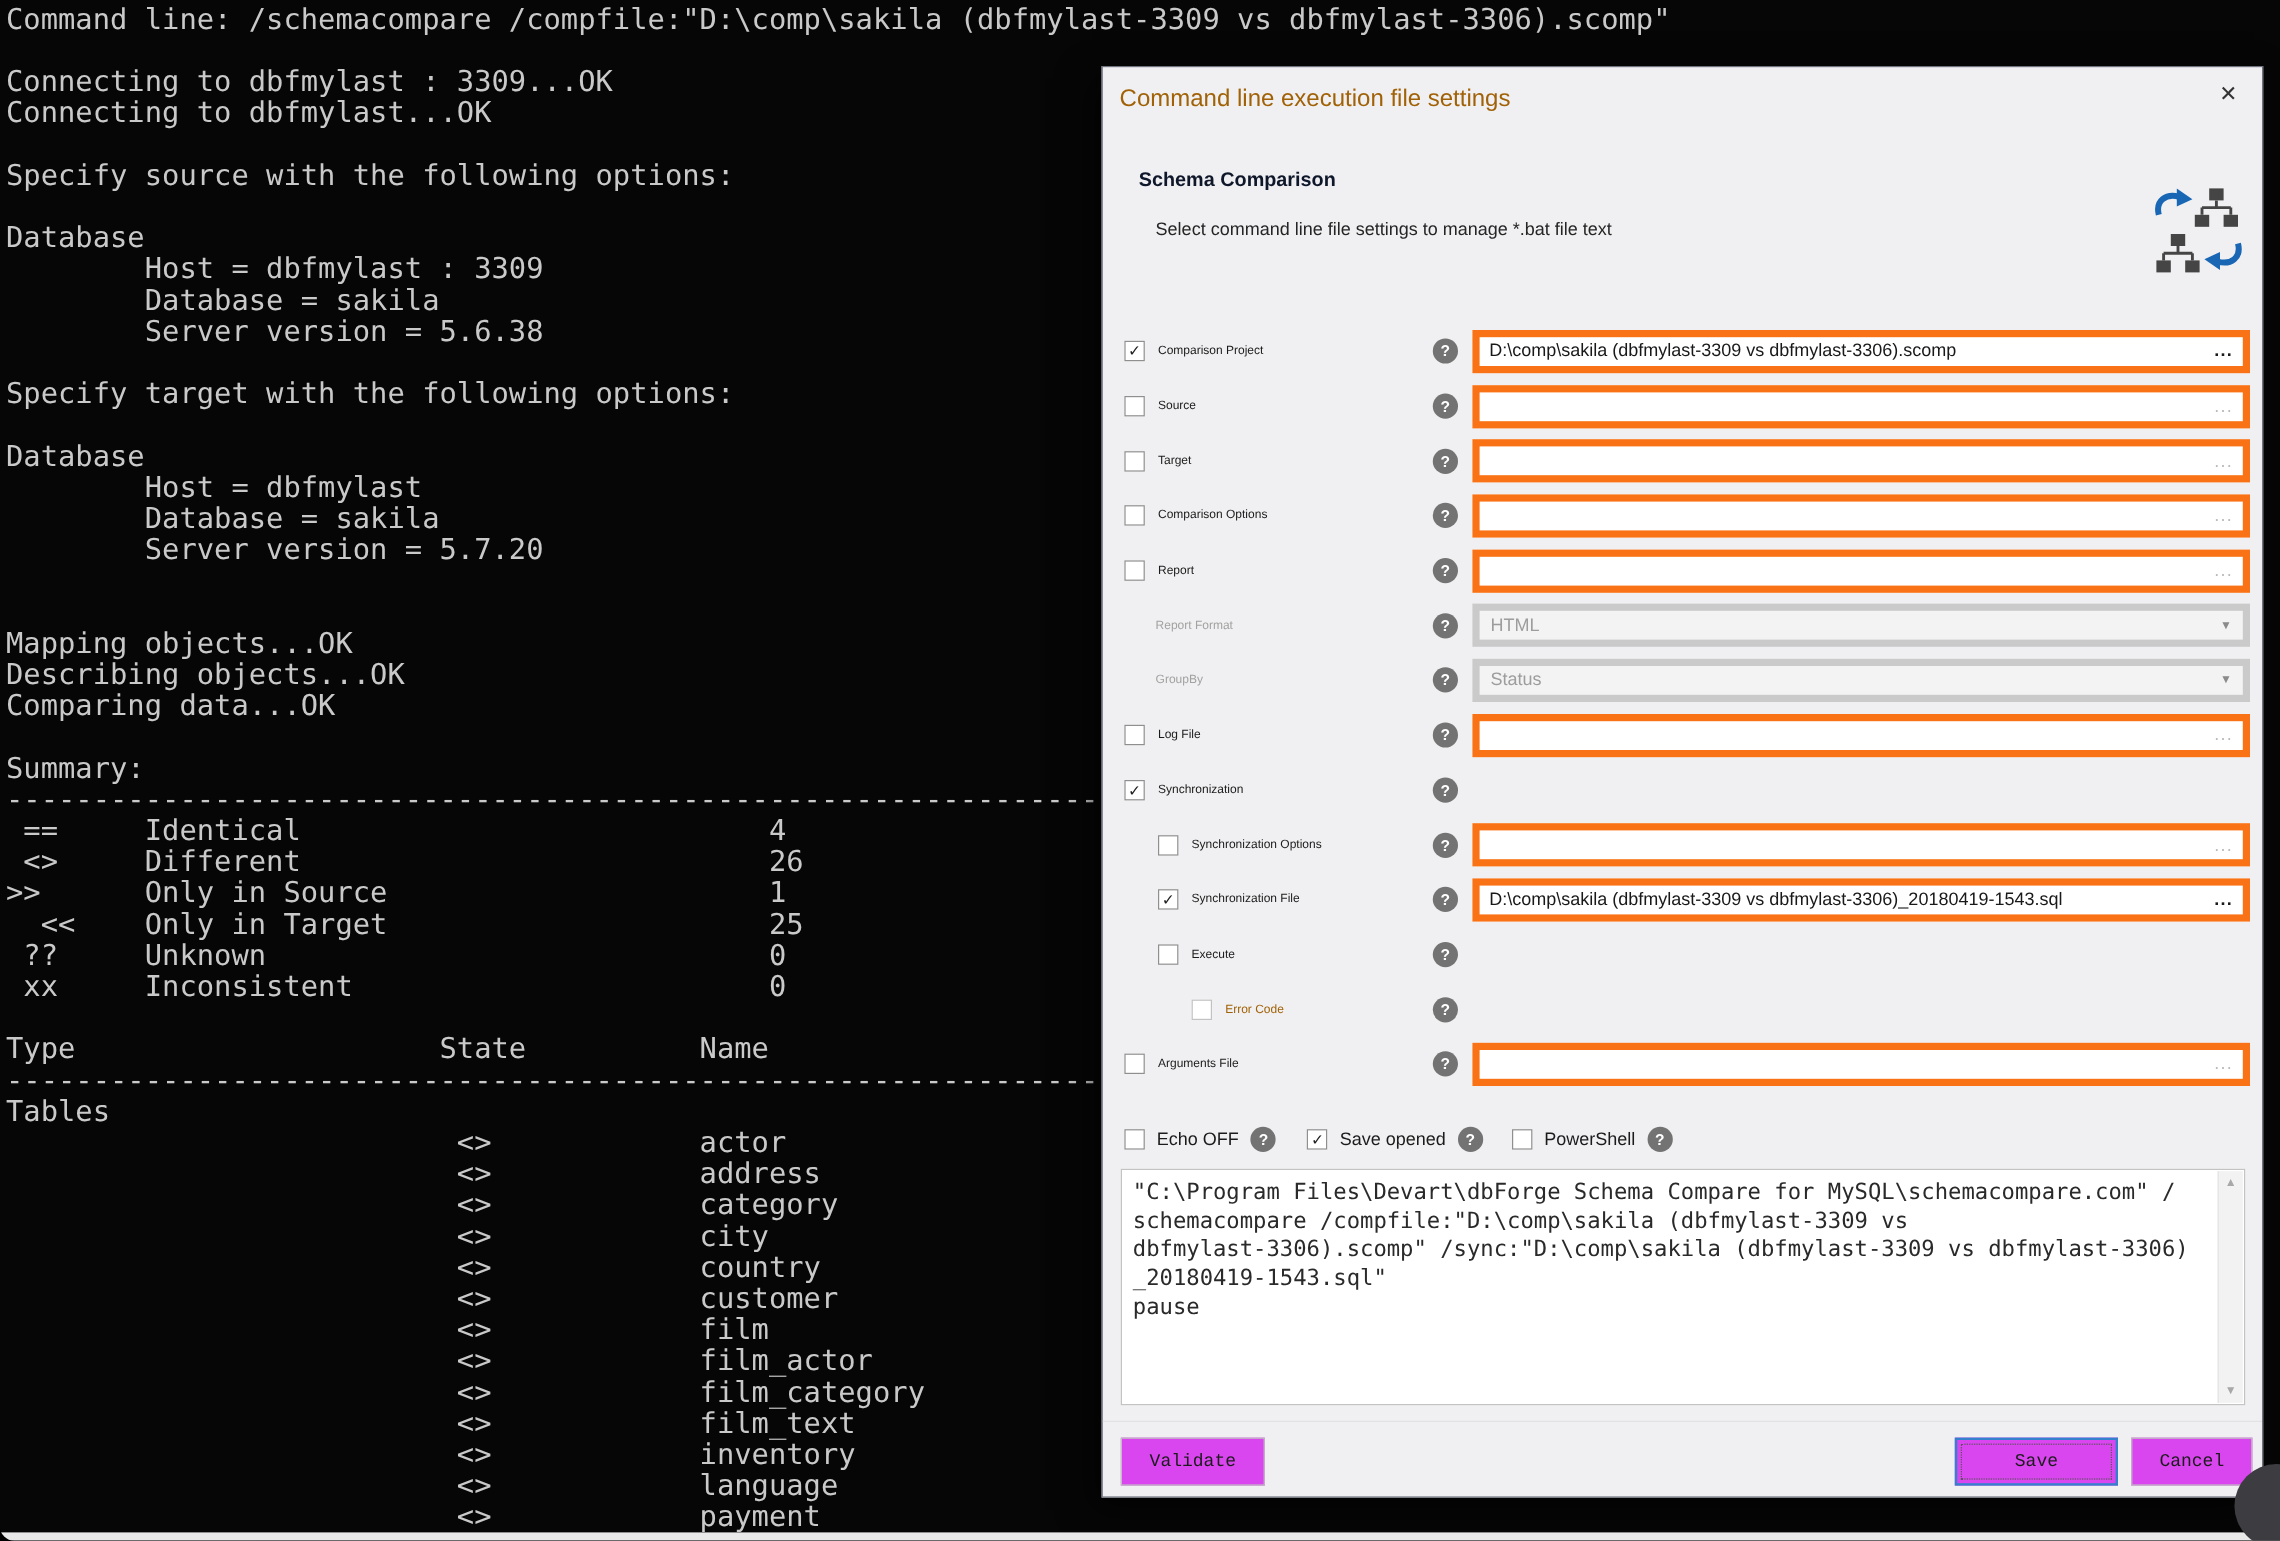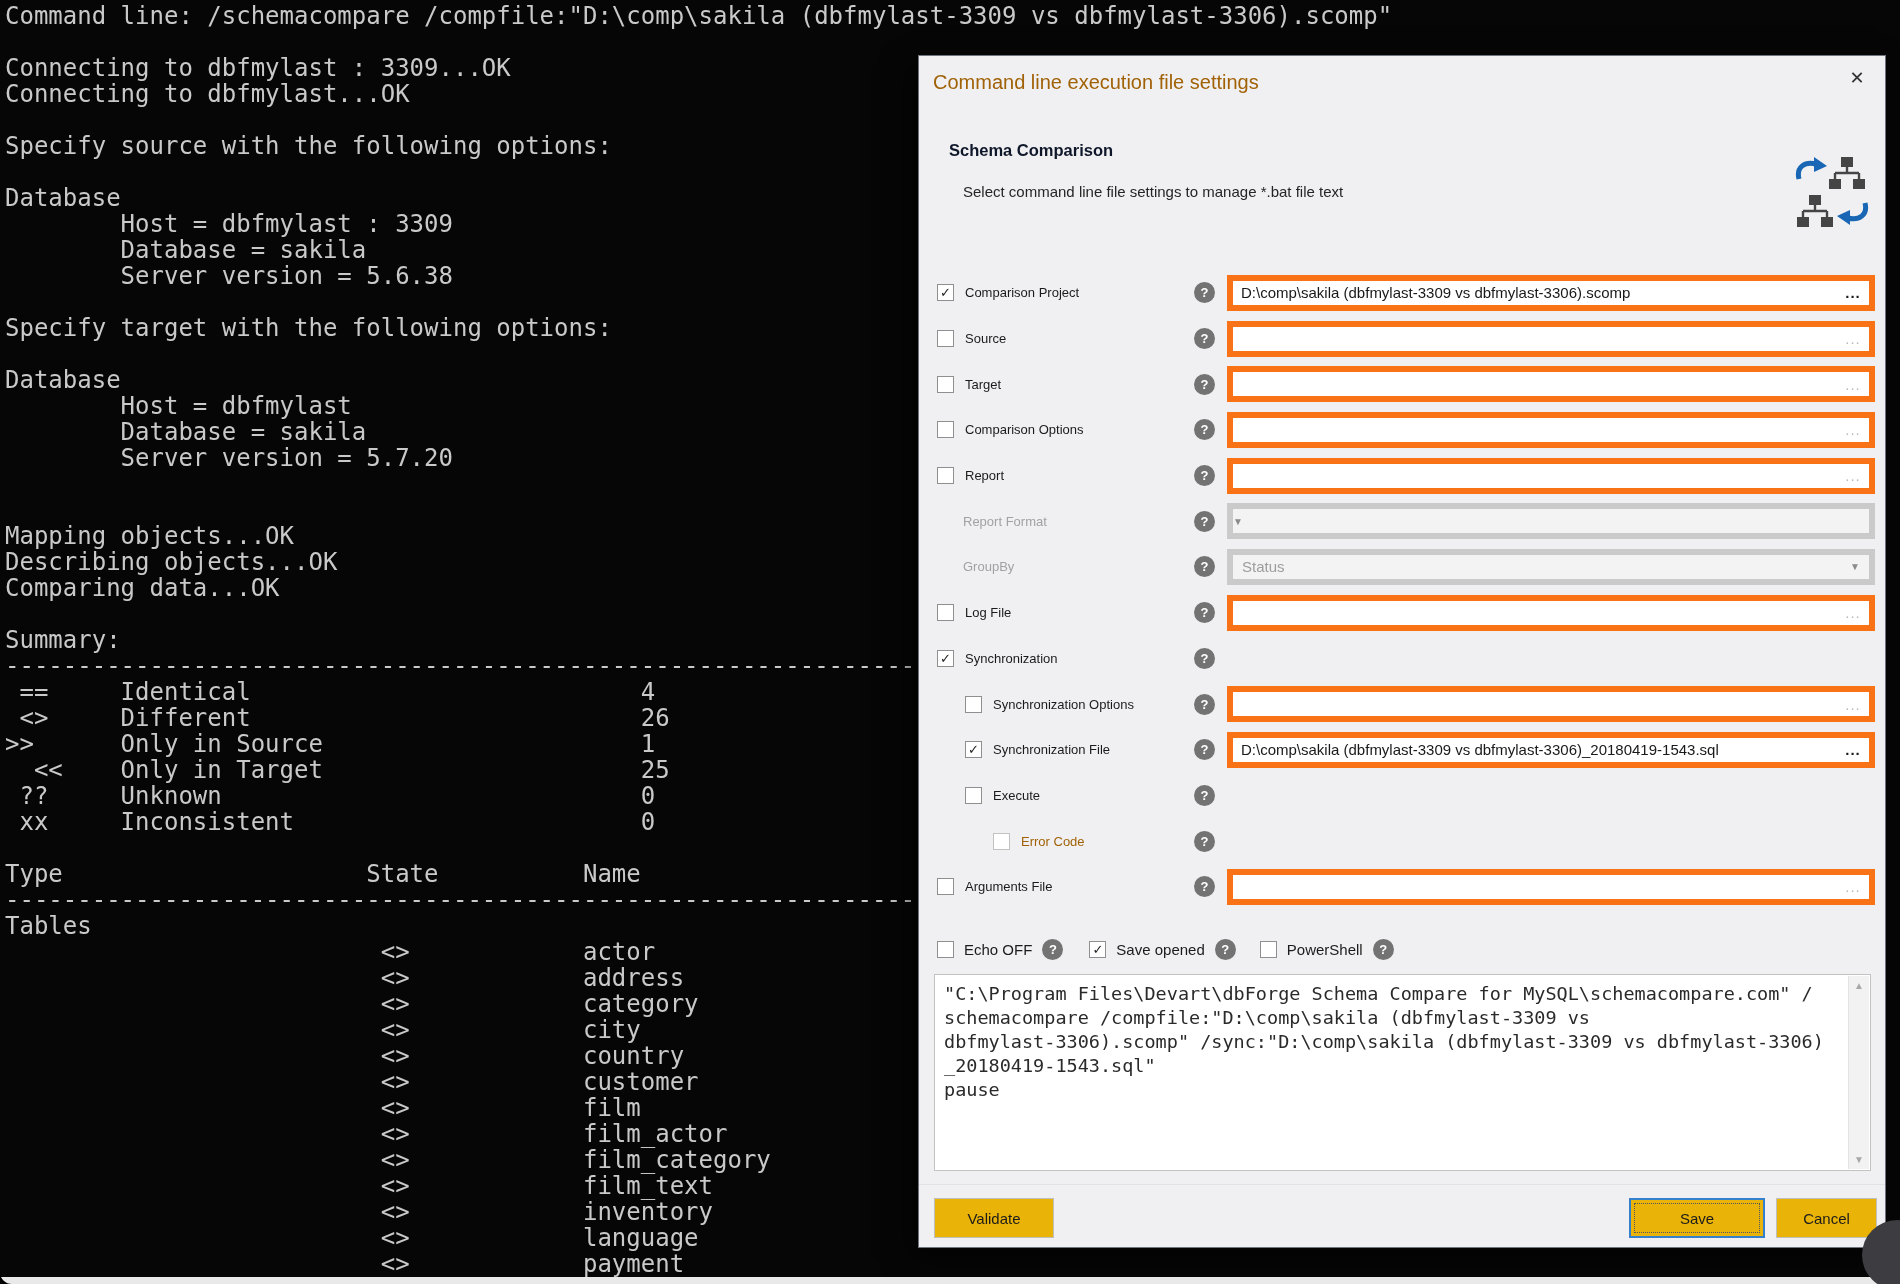--- a/index.html
+++ b/index.html
@@ -36,21 +36,21 @@
   .rows { position:absolute; left:18px; top:214px; width:938px; }
   .row { position:relative; height:45.7px; display:flex; align-items:center; }
   .cb {
     width:17px; height:17px; background:#fff; border:1px solid #8f8f8f;
     display:flex; align-items:center; justify-content:center;
     font-size:13px; color:#222; flex:0 0 17px; cursor:pointer;
   }
   .cb.lvl1 { margin-left:28px; }
   .cb.lvl2 { margin-left:56px; }
   .cb.disabled { border-color:#c2c2c2; }
-  .row-label { margin-left:11px; font-size:13px; color:#1b1b1b; white-space:nowrap; }
+  .row-label { margin-left:11px; font-size:10px; color:#1b1b1b; white-space:nowrap; }
   .row-label.disabled { color:#a2a2a2; margin-left:26px; }
   .row-label.disabled2 { color:#a16207; margin-left:11px; }
   .help {
     position:absolute; left:257px; width:21px; height:21px; border-radius:50%;
     background:#737373; color:#fff; font-size:13px; font-weight:bold;
     display:flex; align-items:center; justify-content:center; cursor:pointer;
   }
   .help.inline { position:static; margin-left:10px; flex:0 0 21px; }
   .field {
     position:absolute; left:290px; width:648px; height:36px;
@@ -81,23 +81,23 @@
   }
   .vscroll {
     position:absolute; top:1px; right:1px; bottom:1px; width:21px;
     background:#f2f2f3; border-left:1px solid #e3e3e3;
     display:flex; flex-direction:column; justify-content:space-between; align-items:center;
   }
   .vscroll span { font-size:10px; color:#a8a8a8; padding:4px 0; cursor:pointer; }
   .footer-sep { position:absolute; left:0; right:0; top:1128px; border-top:1px solid #e2e2e4; }
   
   .btn {
-    position:absolute; top:1142px; height:40px; background:#eab308; border:1px solid #bfbfbf;
+    position:absolute; top:1142px; height:40px; background:#d946ef; border:1px solid #bfbfbf;
     display:flex; align-items:center; justify-content:center;
-    font-size:15px; color:#1c1c1c; cursor:pointer;
+    font-size:15px; color:#1c1c1c; cursor:pointer;font-family:Liberation Mono, monospace;
   }
   .btn::first-letter { text-decoration:underline; }
   .btn-validate { left:15px; width:120px; }
   .btn-save { left:710px; width:136px; border:2px solid #3580cd; outline:1px dotted #555; outline-offset:-6px; }
   .btn-cancel { left:857px; width:101px; }
   .grip { position:absolute; right:5px; bottom:5px; width:2px; height:2px; background:#9a9a9a;
           box-shadow:-5px 5px 0 #9a9a9a, 0 5px 0 #9a9a9a, -10px 10px 0 #9a9a9a, -5px 10px 0 #9a9a9a, 0 10px 0 #9a9a9a; }
   
   .cursor-circle {
     position:absolute; left:1862px; top:1220px; width:70px; height:70px;
@@ -238,20 +238,21 @@
         <span class="field">
           <input style="">
           <span class="browse muted">...</span>
         </span>
       </div>
 
       <div class="row">
         <span class="row-label disabled">Report Format</span>
         <span class="help">?</span>
         <span class="field disabled">
+          <span class="sel-text">HTML</span>
           <span class="dd-arrow">▼</span>
         </span>
       </div>
 
       <div class="row">
         <span class="row-label disabled">GroupBy</span>
         <span class="help">?</span>
         <span class="field disabled">
           <span class="sel-text">Status</span>
           <span class="dd-arrow">▼</span>

